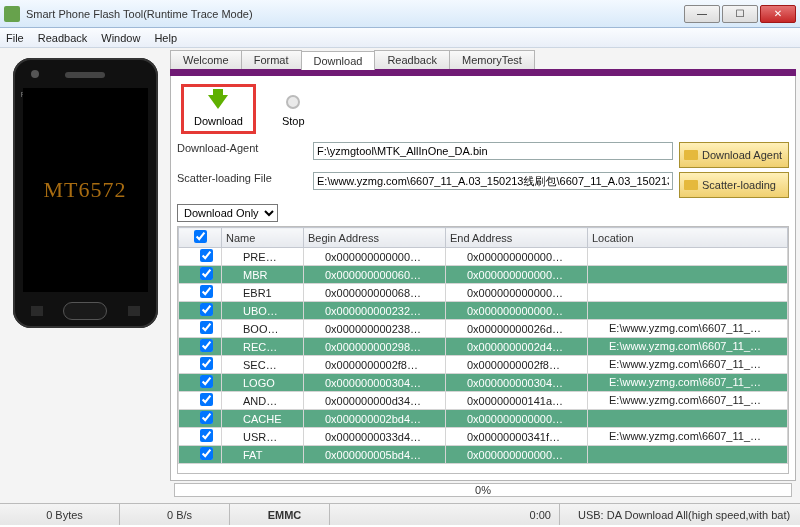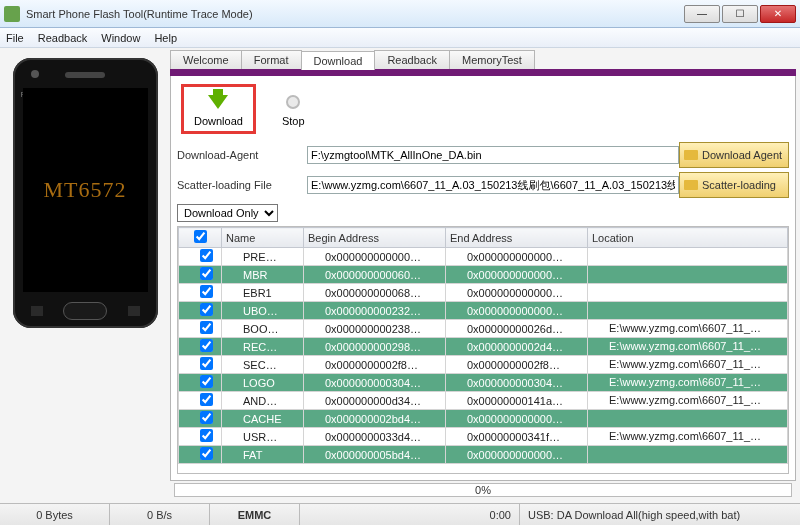--- a/index.html
+++ b/index.html
@@ -36,42 +36,42 @@
 
 .toolbar { display: flex; gap: 16px; align-items: center; padding: 2px 4px 6px 4px; }
 .toolbtn { display: flex; flex-direction: column; align-items: center; gap: 2px; padding: 4px 10px; }
 .toolbtn.hl { border: 3px solid #e53935; }
 .toolbtn .ico { width: 22px; height: 22px; display: flex; align-items: center; justify-content: center; }
 .arrow-down { width: 0; height: 0; border-left: 10px solid transparent; border-right: 10px solid transparent; border-top: 14px solid #5fb000; position: relative; }
 .arrow-down::before { content: ""; position: absolute; top: -20px; left: -5px; width: 10px; height: 8px; background: #5fb000; }
 .stop-ico { width: 14px; height: 14px; border: 2px solid #bbb; border-radius: 50%; background: #eaeaea; }
 
 .filerows { display: flex; flex-direction: column; gap: 4px; margin: 2px 0 6px 0; }
-.filerow { display: flex; align-items: center; gap: 0; }
+.filerow { display: flex; align-items: flex-start; gap: 6px; }
 .filerow .lbl { width: 130px; color: #333; }
 .filerow input { flex: 1; height: 18px; border: 1px solid #9aa; padding: 0 3px; background: #fff; }
 .folderbtn { width: 110px; height: 20px; border: 1px solid #a89030; background: linear-gradient(#fff0b8,#f0d070); display: flex; align-items: center; gap: 4px; padding: 12px 4px; color: #333; }
 .folderbtn .fico { width: 14px; height: 10px; background: #e5b93c; border-radius: 1px; }
 
 .ddrow { margin-bottom: 4px; }
 .ddrow select { height: 18px; border: 1px solid #777; background: #fff; padding: 0 2px; }
 
 .table-wrap { flex: 1; border: 1px solid #bdbdbd; overflow: auto; }
 table { width: 100%; border-collapse: collapse; }
 th { background: linear-gradient(#f7f8fa,#e6e9ee); border: 1px solid #c4c8d0; padding: 2px 4px; text-align: left; font-weight: normal; color: #333; height: 18px; }
 td { border: 1px solid #d4d4d4; padding: 1px 21px; height: 17px; color: #222; white-space: nowrap; overflow: hidden; text-overflow: ellipsis; max-width: 0; }
 td.chk { width: 22px; text-align: center; }
 tr.hl td { background: #5aa885; color: #fff; }
 th.chk { width: 22px; text-align: center; }
 th.name { width: 82px; } th.beg { width: 142px; } th.end { width: 142px; }
 
 .progressrow { height: 14px; border: 1px solid #bbb; margin: 2px 4px; background: #fff; display: flex; align-items: center; justify-content: center; color: #333; }
 
 .statusbar { height: 22px; border-top: 1px solid #bbb; background: linear-gradient(#f4f4f4,#e6e6e6); display: flex; align-items: center; }
-.statusbar .cell { border-right: 1px solid #bbb; padding: 0 8px; height: 100%; display: flex; align-items: center; color: #333; }
+.statusbar .cell { border-right: 1px solid #bbb; padding: 0 8px; height: 100%; display: flex; align-items: center; color: #333; margin-left: 10px; }
 .statusbar .cell:last-child { flex: 1; border-right: none; }
 </style>
 </head>
 <body>
 
 <div class="titlebar">
   <div class="icon"></div>
   <div class="title">Smart Phone Flash Tool(Runtime Trace Mode)</div>
   <div class="winbtns">
     <div class="winbtn">—</div>

